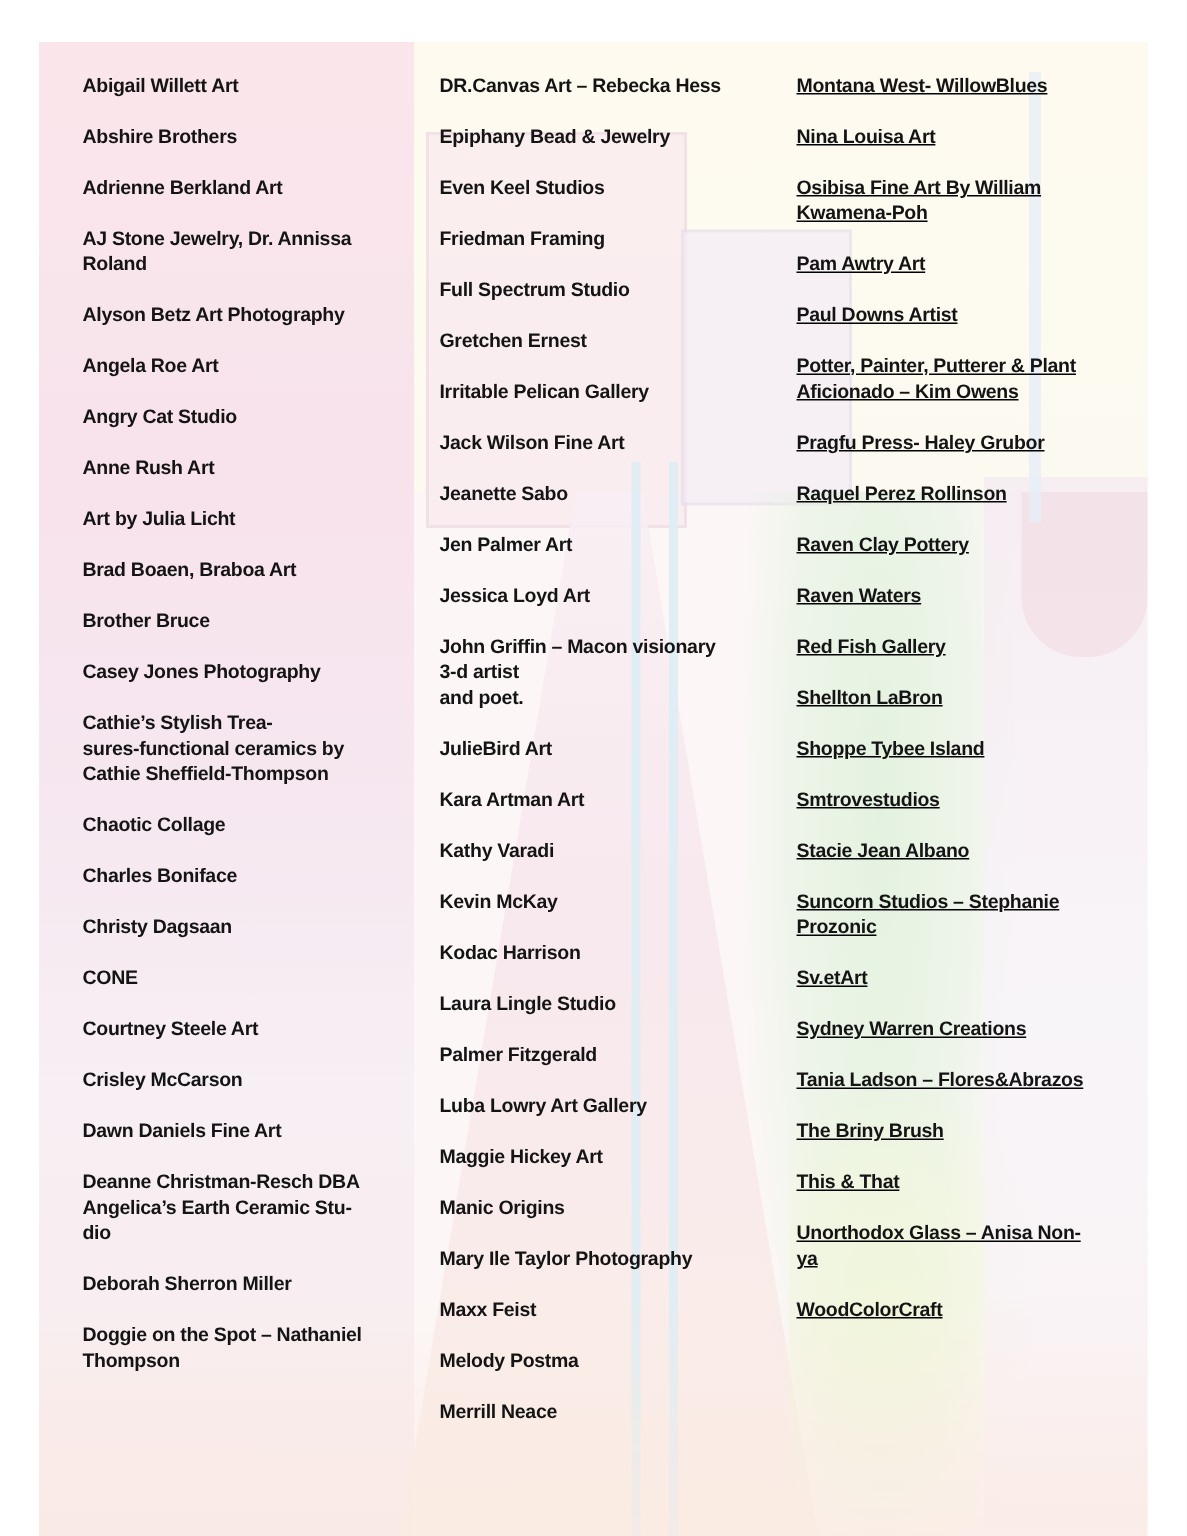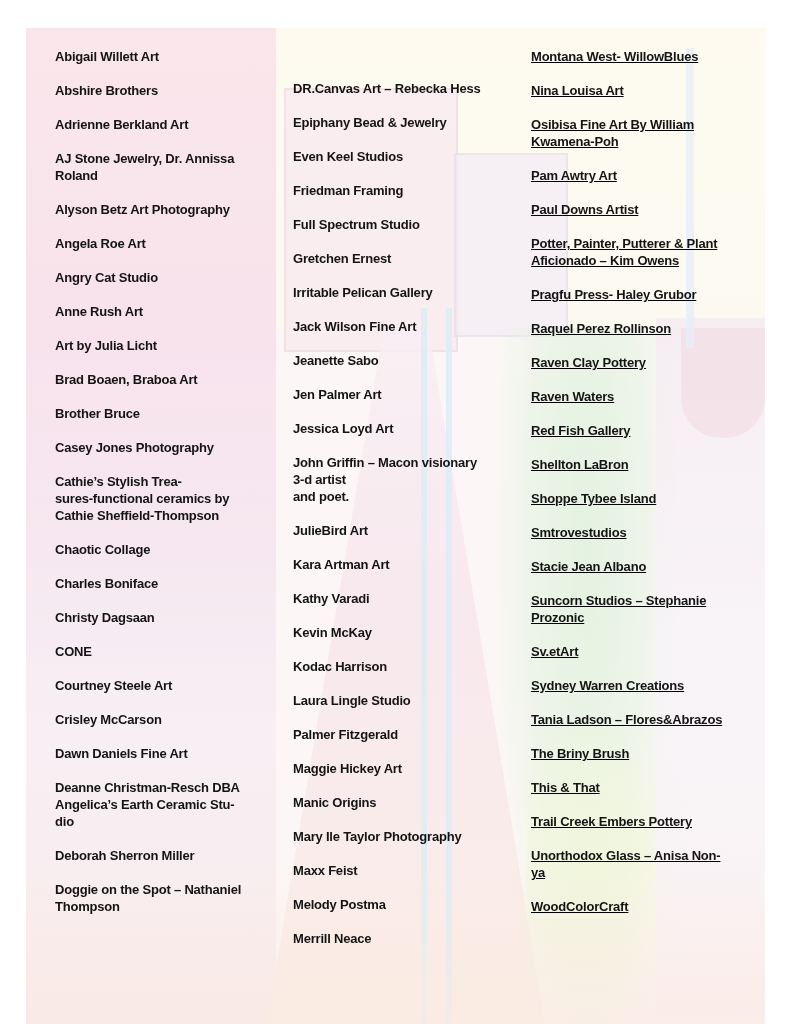--- a/index.html
+++ b/index.html
@@ -73,21 +73,21 @@
   }
 
   .columns {
     position: absolute; left: 0; top: 0; width: 783px; height: 1024px;
   }
   .col {
     position: absolute; top: 48px; width: 230px;
     list-style: none; margin: 0; padding: 0;
   }
   .col-1 { left: 55px; }
-  .col-2 { left: 293px; margin-top: 32px; }
+  .col-2 { left: 293px; }
   .col-3 { left: 531px; width: 230px; text-decoration: underline; }
   .item {
     font-weight: bold; font-size: 13px; line-height: 17px;
     color: #141414; margin: 0 0 17px 0; letter-spacing: -0.2px;
     white-space: pre-line;
   }
 </style>
 </head>
 <body>
 
@@ -155,20 +155,21 @@
       <li class="item">John Griffin – Macon visionary
 3-d artist
 and poet.</li>
       <li class="item">JulieBird Art</li>
       <li class="item">Kara Artman Art</li>
       <li class="item">Kathy Varadi</li>
       <li class="item">Kevin McKay</li>
       <li class="item">Kodac Harrison</li>
       <li class="item">Laura Lingle Studio</li>
       <li class="item">Palmer Fitzgerald</li>
+      <li class="item">Luba Lowry Art Gallery</li>
       <li class="item">Maggie Hickey Art</li>
       <li class="item">Manic Origins</li>
       <li class="item">Mary Ile Taylor Photography</li>
       <li class="item">Maxx Feist</li>
       <li class="item">Melody Postma</li>
       <li class="item">Merrill Neace</li>
     </ul>
   <ul class="col col-3">
       <li class="item">Montana West- WillowBlues</li>
       <li class="item">Nina Louisa Art</li>
@@ -187,18 +188,17 @@
       <li class="item">Shoppe Tybee Island</li>
       <li class="item">Smtrovestudios</li>
       <li class="item">Stacie Jean Albano</li>
       <li class="item">Suncorn Studios – Stephanie
 Prozonic</li>
       <li class="item">Sv.etArt</li>
       <li class="item">Sydney Warren Creations</li>
       <li class="item">Tania Ladson – Flores&amp;Abrazos</li>
       <li class="item">The Briny Brush</li>
       <li class="item">This &amp; That</li>
-      <li class="item">Trail Creek Embers Pottery</li>
       <li class="item">Unorthodox Glass – Anisa Non-
 ya</li>
       <li class="item">WoodColorCraft</li>
     </ul>
 </div>
 
 </body></html>

